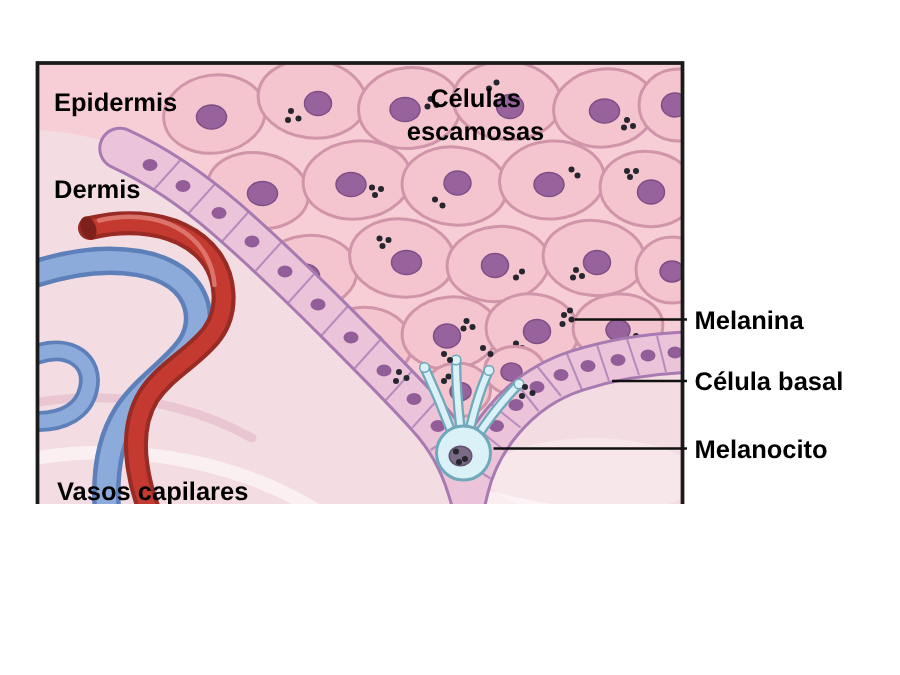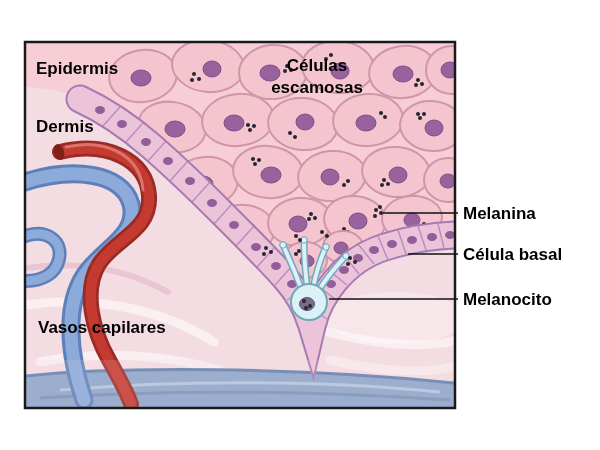--- a/index.html
+++ b/index.html
@@ -1,16 +1,16 @@
 <!DOCTYPE html>
 <html style="--background: #ffffff; --border: #1a1a1a; --dermis: #f4dde2; --epidermis: #f7ced6; --cell-fill: #f4c5ce; --cell-stroke: #d095a9; --nucleus: #98639d; --nucleus-edge: #7e4f86; --basal-band: #ebc4da; --basal-stroke: #a87ab2; --basal-nucleus: #8d5795; --melanin-dot: #26262e; --melanocyte-fill: #d9f1f7; --melanocyte-stroke: #6fa9ba; --melanocyte-nucleus: #7c6b88; --vessel-red: #c43a30; --vessel-red-dark: #992b25; --vessel-red-cap: #7e211d; --vessel-blue: #8cabdb; --vessel-blue-dark: #5d80ba; --bottom-vessel: #8ea6cb; --bottom-vessel-edge: #6480b0; --callout-line: #111111; --label-text: #000000;"><head>
 <meta charset="utf-8">
 <style>
   html,body{margin:0;padding:0;background:#ffffff;}
-  .stage{width:600px;height:450px;position:relative;background:var(--background,#ffffff);overflow:hidden;}
+  .stage{width:600px;height:336px;position:relative;background:var(--background,#ffffff);overflow:hidden;}
   svg{display:block;}
   .lbl{font:700 17px "Liberation Sans", sans-serif; fill:var(--label-text,#000);}
   .lbl-side{font:700 17px "Liberation Sans", sans-serif; fill:var(--label-text,#000);}
   .callout{stroke:var(--callout-line,#111);stroke-width:1.6;}
 </style>
 </head>
 <body>
 
 <div class="stage">
 <svg width="600" height="450" viewBox="0 0 600 450">

